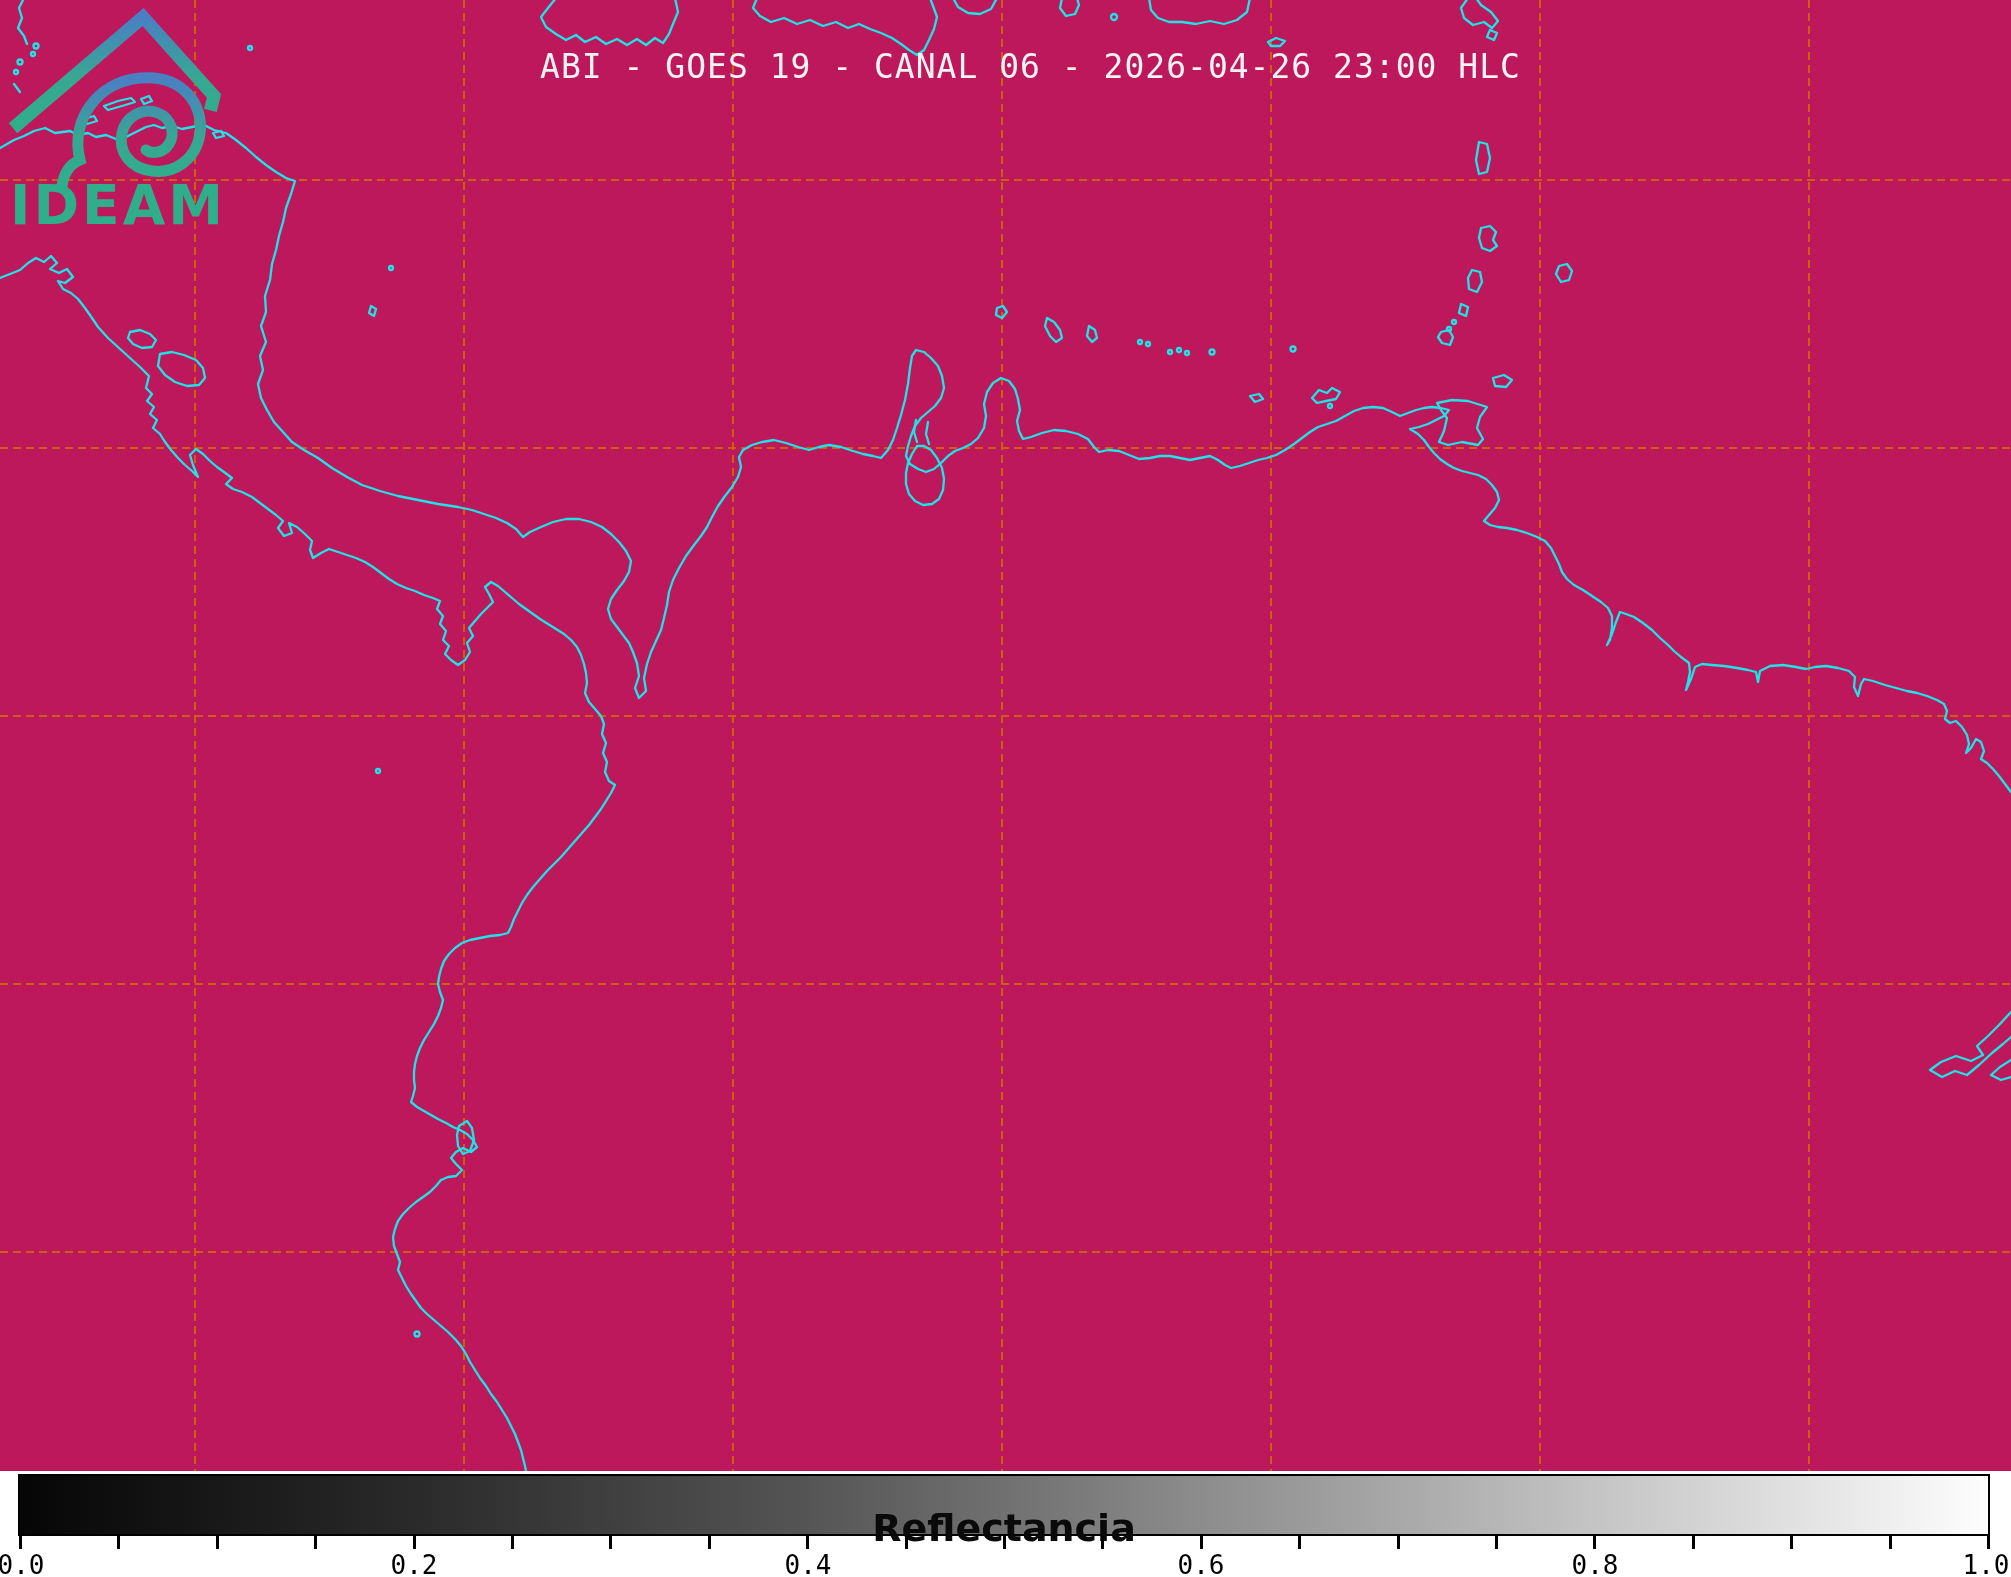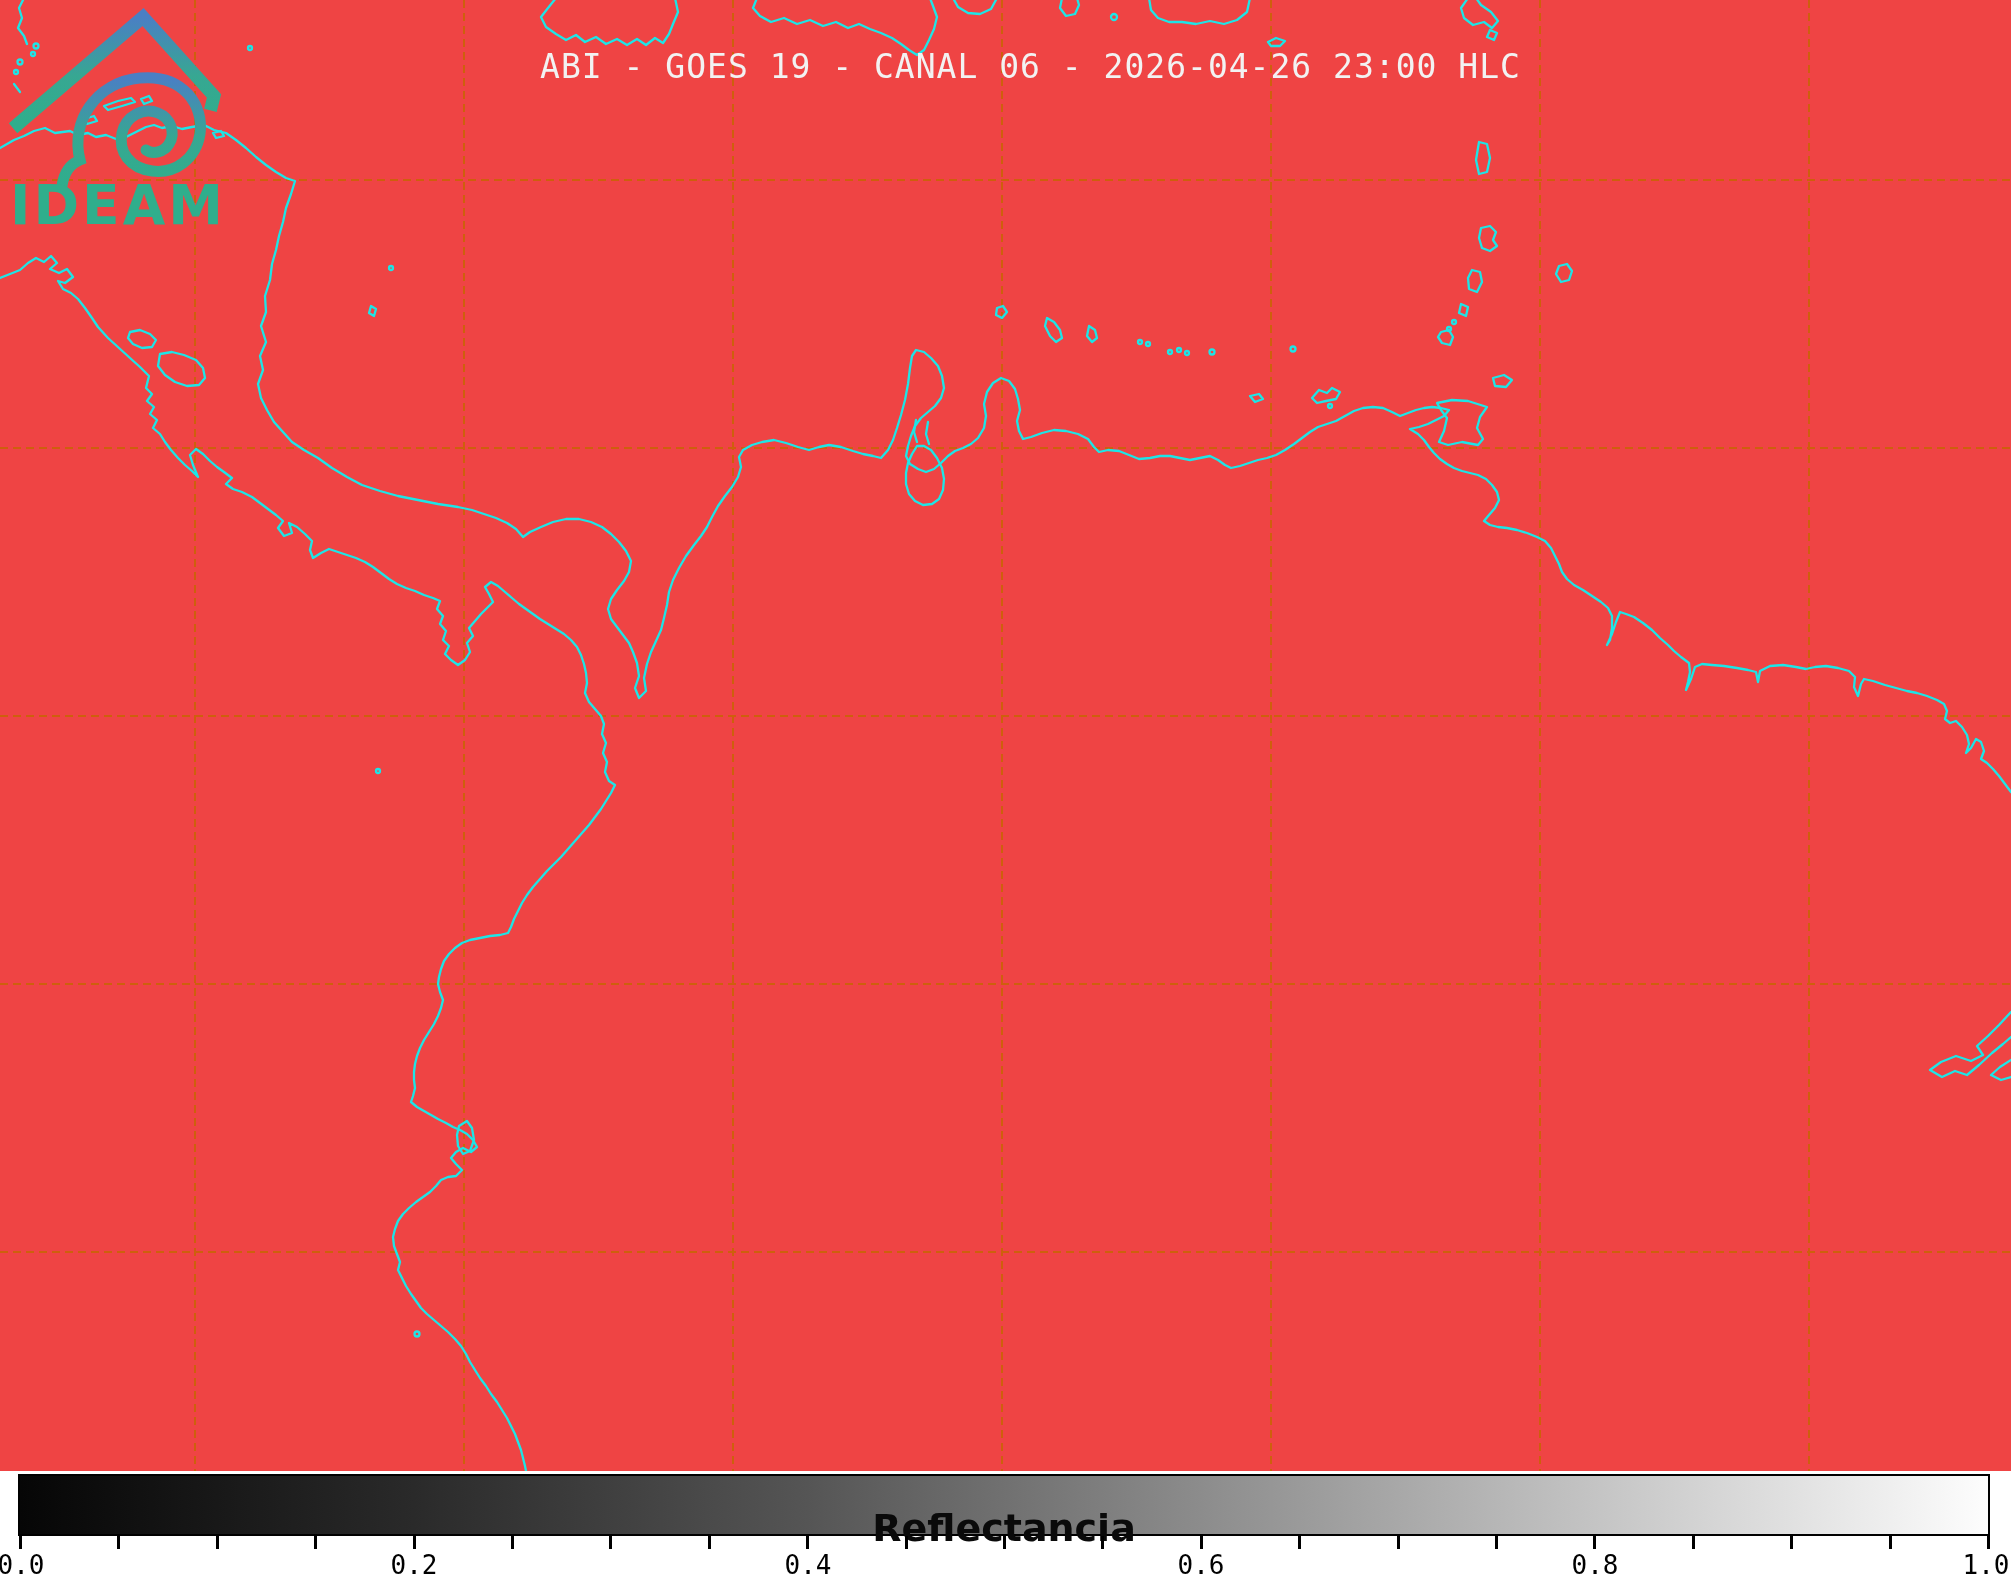--- a/index.html
+++ b/index.html
@@ -1,18 +1,18 @@
 <!DOCTYPE html>
 <html><head>
 <meta charset="utf-8">
 <style>
   html,body{margin:0;padding:0;background:#ffffff;}
   body{width:2011px;height:1577px;position:relative;overflow:hidden;
        font-family:"DejaVu Sans Mono","Liberation Mono",monospace;}
-  .map{position:absolute;left:0;top:0;width:2011px;height:1471px;background:#ef4444;}
+  .map{position:absolute;left:0;top:0;width:2011px;height:1471px;background:#be185d;}
   .map svg{position:absolute;left:0;top:0;}
   .map-title{position:absolute;top:47px;left:50%;transform:translateX(-50%);
        margin-left:25px;color:#f2f2f2;font-size:33px;white-space:nowrap;
        font-family:"DejaVu Sans Mono","Liberation Mono",monospace;letter-spacing:1px;}
   .logo{position:absolute;left:1648px;top:1238px;width:236px;height:236px;}
   .logo text{font-family:"DejaVu Sans","Liberation Sans",sans-serif;font-weight:bold;
        letter-spacing:3px;}
   .cbar-zone{position:absolute;left:0;top:1471px;width:2011px;height:106px;background:#fff;}
   .cbar{position:absolute;left:18px;top:3px;width:1968px;height:58px;
        border:2px solid #000;

